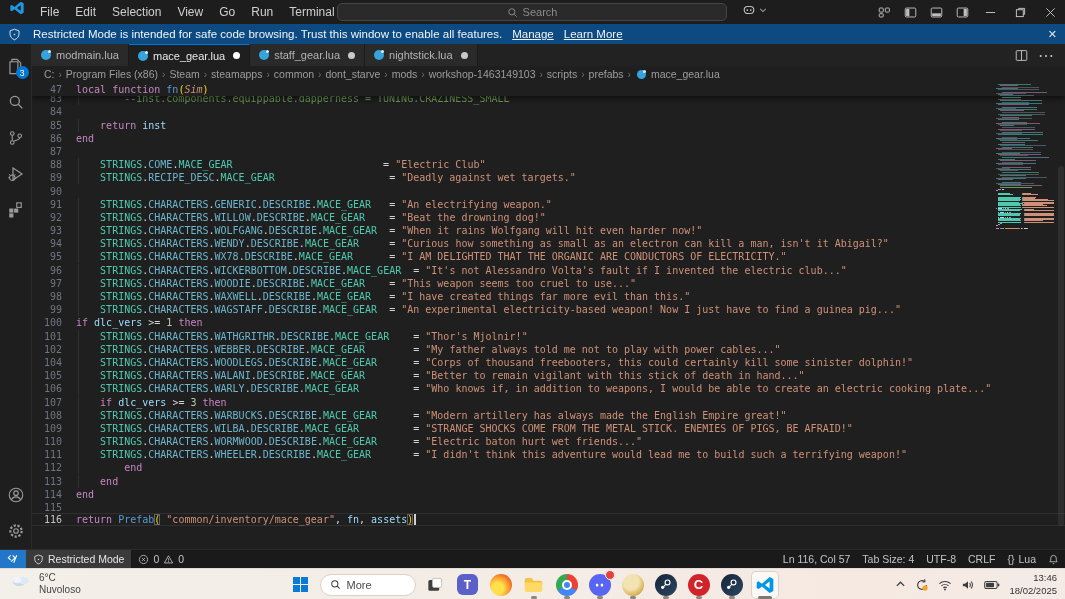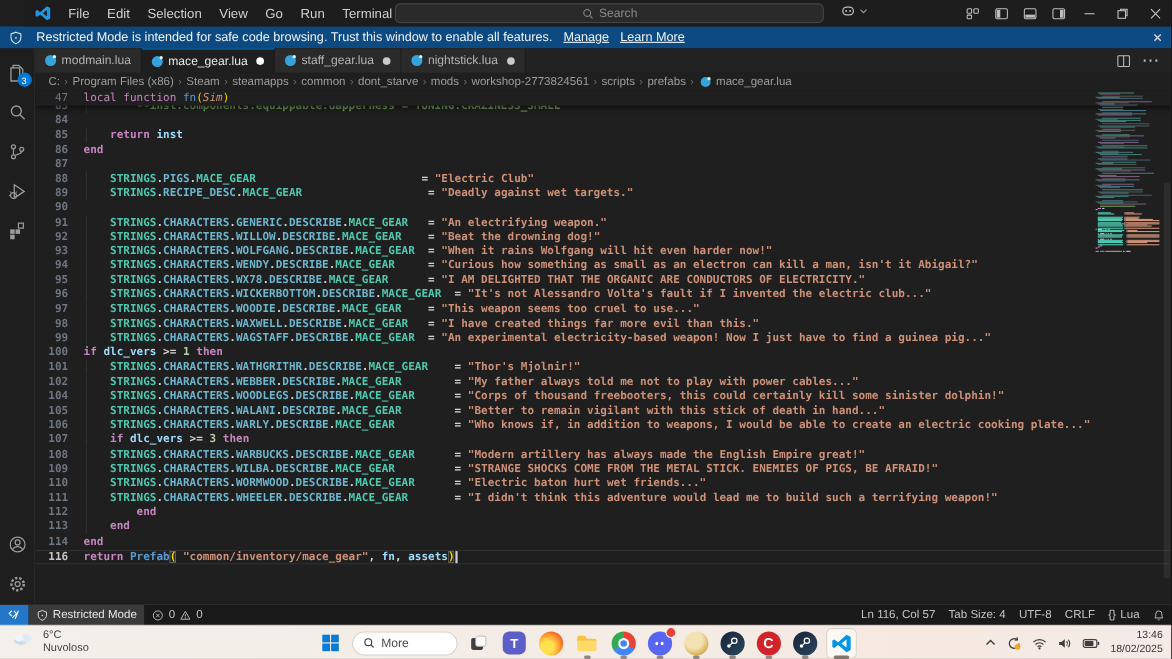--- a/index.html
+++ b/index.html
@@ -1,21 +1,21 @@
 <!DOCTYPE html>
 <html><head>
 <meta charset="utf-8">
 <style>
   html,body{margin:0;padding:0;background:#000;}
   *{box-sizing:border-box;}
   body{width:1065px;height:599px;overflow:hidden;font-family:"Liberation Sans",sans-serif;-webkit-font-smoothing:antialiased;}
   .window{width:1065px;height:599px;display:flex;flex-direction:column;background:#1f1f1f;}
 
   
-  .titlebar{height:24px;background:#1d1d1d;display:flex;align-items:center;color:#cccccc;font-size:12px;flex:none;position:relative;margin-left:22px;}
+  .titlebar{height:24px;background:#1d1d1d;display:flex;color:#cccccc;font-size:12px;flex:none;position:relative;}
   .vscode-logo{width:16px;height:16px;margin:0 8px 0 9px;flex:none;}
   .menubar{display:flex;align-items:center;gap:2px;}
   .menu-item{padding:2px 7px;border-radius:4px;cursor:default;color:#cfcfcf;}
   .nav-arrows{display:flex;align-items:center;gap:10px;margin-left:14px;color:#bdbdbd;font-size:13px;}
   .nav-arrows .fwd{color:#7a7a7a;}
   .tb-search{position:absolute;left:337px;top:3px;width:390px;height:18px;background:#2a2a2a;border:1px solid #454545;border-radius:5px;display:flex;align-items:center;justify-content:center;gap:5px;color:#8a8a8a;font-size:11px;}
   .copilot{position:absolute;left:742px;top:3px;display:flex;align-items:center;gap:3px;color:#bdbdbd;}
   .tb-right{position:absolute;right:0;top:0;height:24px;display:flex;align-items:center;}
   .layout-ico{width:26px;height:24px;display:flex;align-items:center;justify-content:center;color:#bdbdbd;}
   .win-btn{width:30px;height:24px;display:flex;align-items:center;justify-content:center;color:#cccccc;}
@@ -48,21 +48,21 @@
 
   
   .breadcrumb{height:16px;background:#1f1f1f;display:flex;align-items:center;font-size:10.5px;color:#9d9d9d;padding-left:12px;flex:none;gap:2px;white-space:nowrap;}
   .crumb{cursor:default;}
   .crumb-sep{color:#6d6d6d;font-size:10px;padding:0 2px;}
   .breadcrumb .lua-ico{width:9px;height:9px;margin:0 3px 0 2px;}
 
   
   .code-area{flex:1;position:relative;background:#1f1f1f;overflow:hidden;font-family:"DejaVu Sans Mono",monospace;}
   .lines{padding-top:9px;}
-  .ln-row{display:flex;height:13.2px;align-items:flex-start;font-weight:bold;}
+  .ln-row{display:flex;height:13.2px;align-items:flex-end;}
   .ln-num{width:44px;text-align:right;padding-right:14px;color:#6e7681;font-size:10px;flex:none;}
   .ln-code{white-space:pre;font-size:10px;color:#d4d4d4;position:relative;}
   .ln-row.guided .ln-code::before{content:"";position:absolute;left:2px;top:-1px;bottom:-1px;border-left:1px solid #313131;}
   .ln-row.cur-line{border-top:1px solid #303030;border-bottom:1px solid #303030;}
   .ln-row.cur-line .ln-num{color:#c6c6c6;}
   .sticky{position:absolute;top:0;left:0;right:0;height:14px;background:#1f1f1f;display:flex;align-items:center;box-shadow:0 3px 5px rgba(0,0,0,.45);z-index:5;}
   .sticky .ln-num{width:44px;}
   .tk-k{color:#c586c0;}.tk-v{color:#9cdcfe;}.tk-n{color:#b5cea8;}.tk-s{color:#ce9178;}
   .tk-c{color:#6a9955;}.tk-o{color:#4ec9b0;}.tk-p{color:#6cb6ce;}.tk-d{color:#d4d4d4;}
   .tk-f{color:#569cd6;}.tk-b{color:#ffd602;}.tk-pa{color:#ce9178;font-style:italic;}
@@ -289,21 +289,21 @@
           <span class="crumb">Steam</span>
           <span class="crumb-sep">›</span>
           <span class="crumb">steamapps</span>
           <span class="crumb-sep">›</span>
           <span class="crumb">common</span>
           <span class="crumb-sep">›</span>
           <span class="crumb">dont_starve</span>
           <span class="crumb-sep">›</span>
           <span class="crumb">mods</span>
           <span class="crumb-sep">›</span>
-          <span class="crumb">workshop-2773824561</span>
+          <span class="crumb">workshop-1463149103</span>
           <span class="crumb-sep">›</span>
           <span class="crumb">scripts</span>
           <span class="crumb-sep">›</span>
           <span class="crumb">prefabs</span>
           <span class="crumb-sep">›</span>
           <span class="lua-ico"></span>
           <span class="crumb">mace_gear.lua</span>
         </div>
 
       <div class="code-area" id="codearea">
@@ -323,21 +323,21 @@
             <div class="ln-row">
               <div class="ln-num">86</div>
               <div class="ln-code"><span class="tk-k">end</span></div>
             </div>
             <div class="ln-row">
               <div class="ln-num">87</div>
               <div class="ln-code"></div>
             </div>
             <div class="ln-row guided">
               <div class="ln-num">88</div>
-              <div class="ln-code"><span>    </span><span class="tk-o">STRINGS</span><span class="tk-d">.</span><span class="tk-p">PIGS</span><span class="tk-d">.</span><span class="tk-o">MACE_GEAR</span><span>                         </span><span class="tk-d">= </span><span class="tk-s">"Electric Club"</span></div>
+              <div class="ln-code"><span>    </span><span class="tk-o">STRINGS</span><span class="tk-d">.</span><span class="tk-p">COME</span><span class="tk-d">.</span><span class="tk-o">MACE_GEAR</span><span>                         </span><span class="tk-d">= </span><span class="tk-s">"Electric Club"</span></div>
             </div>
             <div class="ln-row guided">
               <div class="ln-num">89</div>
               <div class="ln-code"><span>    </span><span class="tk-o">STRINGS</span><span class="tk-d">.</span><span class="tk-p">RECIPE_DESC</span><span class="tk-d">.</span><span class="tk-o">MACE_GEAR</span><span>                   </span><span class="tk-d">= </span><span class="tk-s">"Deadly against wet targets."</span></div>
             </div>
             <div class="ln-row">
               <div class="ln-num">90</div>
               <div class="ln-code"></div>
             </div>
             <div class="ln-row guided">
@@ -424,20 +424,24 @@
               <div class="ln-num">112</div>
               <div class="ln-code"><span>        </span><span class="tk-k">end</span></div>
             </div>
             <div class="ln-row guided">
               <div class="ln-num">113</div>
               <div class="ln-code"><span>    </span><span class="tk-k">end</span></div>
             </div>
             <div class="ln-row">
               <div class="ln-num">114</div>
               <div class="ln-code"><span class="tk-k">end</span></div>
+            </div>
+            <div class="ln-row">
+              <div class="ln-num">115</div>
+              <div class="ln-code"></div>
             </div>
             <div class="ln-row cur-line">
               <div class="ln-num">116</div>
               <div class="ln-code"><span class="tk-k">return</span><span> </span><span class="tk-f">Prefab</span><span class="tk-bx">(</span><span> </span><span class="tk-s">"common/inventory/mace_gear"</span><span class="tk-d">,</span><span> </span><span class="tk-v">fn</span><span class="tk-d">,</span><span> </span><span class="tk-v">assets</span><span class="tk-bx">)</span><span class="tk-cur"></span></div>
             </div>
           </div>
         <div class="sticky" id="stickyline">
             <div class="ln-num">47</div>
             <div class="ln-code"><span class="tk-k">local</span><span> </span><span class="tk-k">function</span><span> </span><span class="tk-f">fn</span><span class="tk-b">(</span><span class="tk-pa">Sim</span><span class="tk-b">)</span></div>
           </div>

